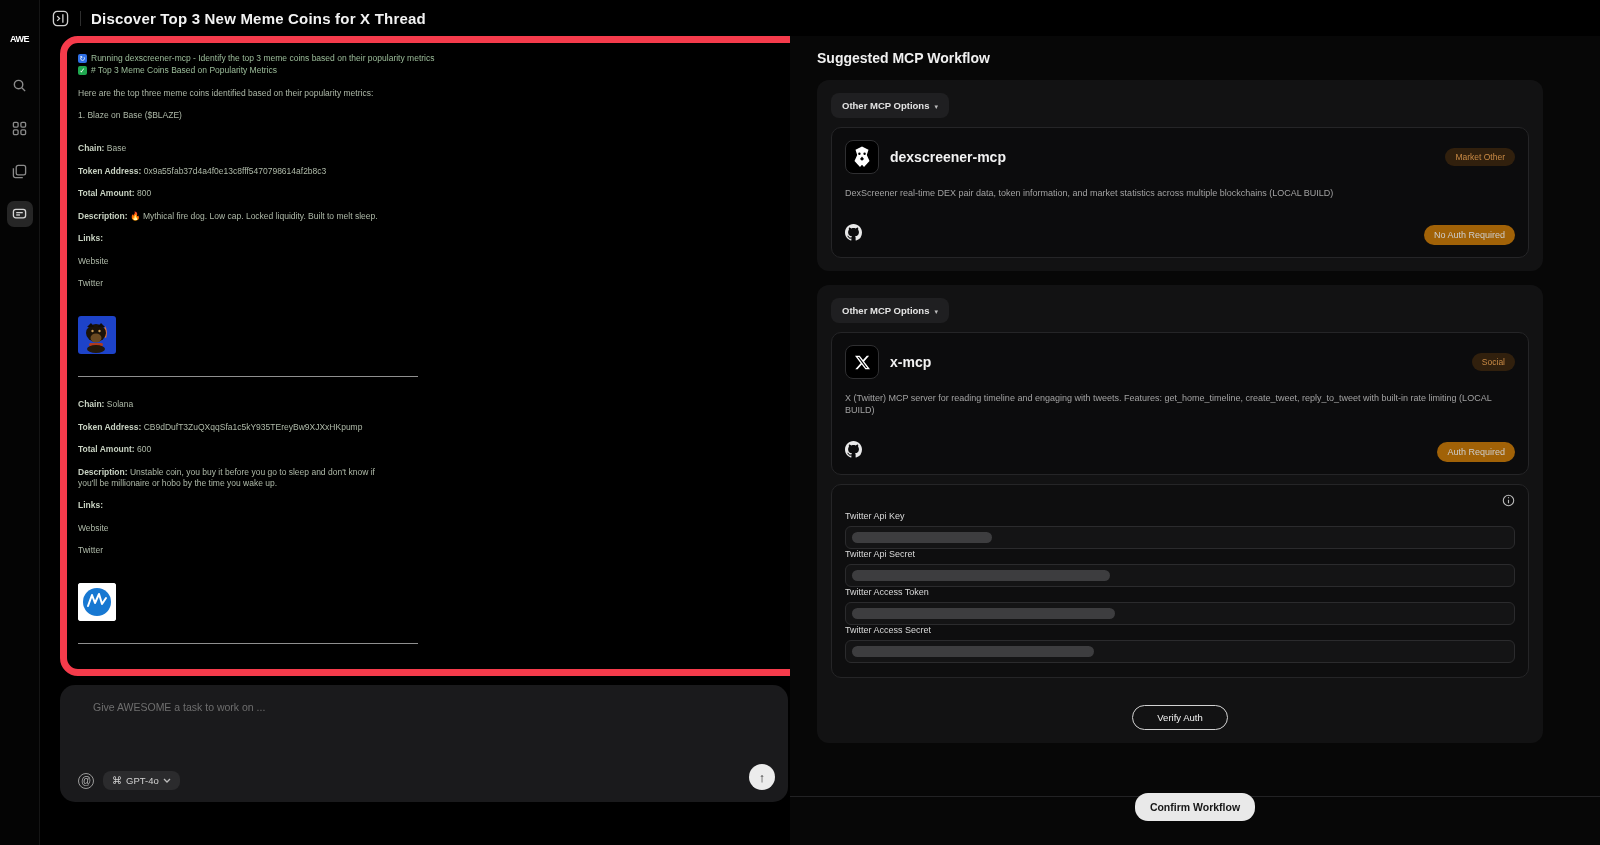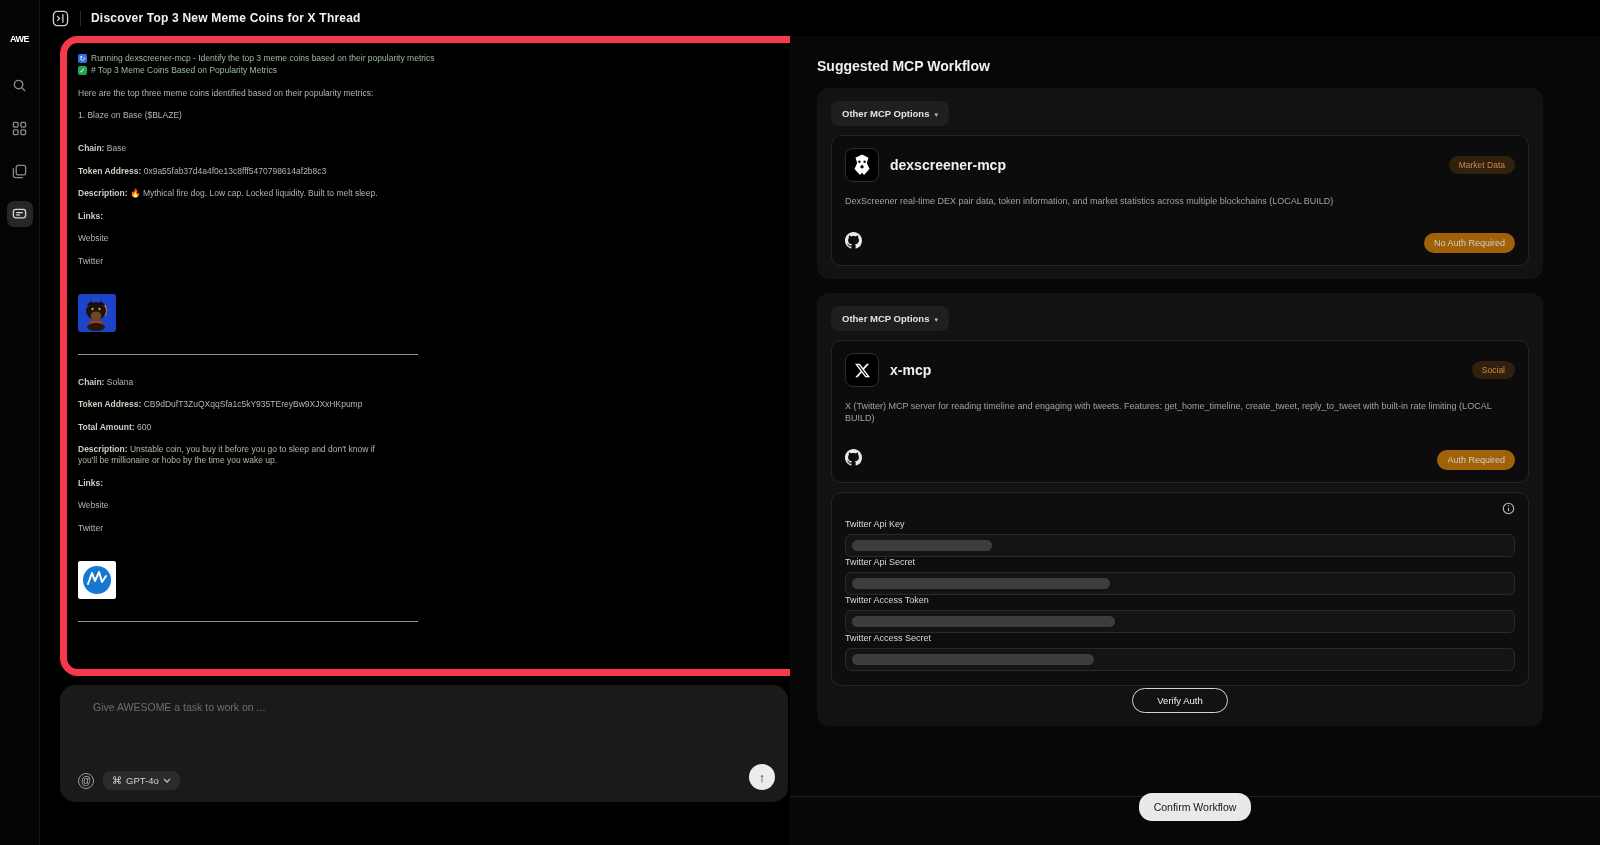--- a/index.html
+++ b/index.html
@@ -15,21 +15,21 @@
   .rail-btn { width:26px; height:26px; border-radius:7px; display:flex;
     align-items:center; justify-content:center; color:#8b8b8b; }
   .rail-btn.active { background:#262626; color:#d6d6d6; }
   .rail-btn svg { display:block; }
 
   
   .topbar { position:absolute; left:40px; top:0; right:0; height:36px;
     display:flex; align-items:center; gap:10px; padding-left:12px; z-index:4; }
   .tb-toggle { width:18px; height:18px; color:#cfcfcf; display:flex; align-items:center; }
   .tb-sep { width:1px; height:15px; background:#2e2e2e; }
-  .tb-title { color:#f2f2f2; font-size:12px; font-weight:bold; letter-spacing:.2px; }
+  .tb-title { color:#f2f2f2; font-size:15px; font-weight:bold; letter-spacing:.2px; }
 
   
   .leftcol { position:absolute; left:60px; top:36px; width:845px; }
   .redbox { height:640px; border:7px solid #f53b4b; border-radius:18px;
     background:#000; padding:10px 11px; overflow:hidden; }
   .chat { color:#aeb9a8; font-size:8.5px; line-height:11px; }
   .chat .stat { display:flex; align-items:center; gap:4px; color:#9cbd9a; margin-bottom:0; }
   .chat .stat + .stat { margin-top:1px; }
   .mini-ic { width:9px; height:9px; border-radius:2px; display:inline-flex;
     align-items:center; justify-content:center; font-size:7px; color:#fff; flex:0 0 auto; }
@@ -53,21 +53,21 @@
     color:#b5b5b5; font-size:10px; line-height:14px; text-align:center; }
   .model-pill { display:flex; align-items:center; gap:4px; background:#2b2b2d; border-radius:8px;
     padding:4px 9px; color:#d2d2d2; font-size:9.5px; }
   .model-pill .cmd { font-size:10px; }
   .send-btn { position:absolute; right:13px; bottom:12px; width:26px; height:26px; border-radius:50%;
     background:#ececec; color:#1a1a1a; font-size:13px; font-weight:bold;
     display:flex; align-items:center; justify-content:center; }
 
   
   .rightcol { position:absolute; left:790px; top:36px; right:0; bottom:0; background:#070707; }
-  .wf-title { margin:22px 0 0 27px; color:#f0f0f0; font-size:14px; font-weight:bold; }
+  .wf-title { margin:14px 0 0 27px; color:#f0f0f0; font-size:14px; font-weight:bold; }
   .wf-box { margin:14px 57px 0 27px; background:#121213; border-radius:12px; padding:13px 14px; }
   .opt-btn { display:inline-flex; align-items:flex-end; gap:5px; background:#1f1f21; color:#e3e3e3;
     font-size:9.5px; font-weight:bold; padding:7px 11px; border-radius:8px; }
   .opt-btn .caret { font-size:7px; color:#bdbdbd; }
   .mcp-card { margin-top:9px; background:#0c0c0d; border:1px solid #252527; border-radius:10px;
     padding:12px 13px; }
   .mcp-head { display:flex; align-items:center; gap:11px; }
   .mcp-tile { width:34px; height:34px; border-radius:8px; background:#000;
     border:1px solid #2f2f31; display:flex; align-items:center; justify-content:center; overflow:hidden; }
   .mcp-name { color:#f2f2f2; font-size:14px; font-weight:bold; }
@@ -80,26 +80,26 @@
     padding:5px 10px; border-radius:11px; }
 
   .form-card { margin-top:9px; background:#0e0e0f; border:1px solid #252527; border-radius:10px;
     padding:8px 13px 14px; }
   .info-row { display:flex; justify-content:flex-end; }
   .info-ic { color:#b9b9b9; }
   .f-label { color:#d9d9d9; font-size:9px; }
   .f-input { margin-top:5px; height:23px; background:#141415; border:1px solid #2b2b2d;
     border-radius:6px; display:flex; align-items:center; padding:0 6px; }
   .blob { height:11px; border-radius:6px; background:#3d3d3f; }
-  .verify-wrap { margin-top:2px; text-align:center; }
+  .verify-wrap { margin-top:27px; text-align:center; }
   .verify-btn { display:inline-block; border:1px solid #d2d2d2; color:#f2f2f2; font-size:9.5px;
     padding:6px 24px; border-radius:15px; background:transparent; }
   .wf-footer { position:absolute; left:0; right:0; top:760px; border-top:1px solid #222224; text-align:center; }
   .confirm-btn { display:inline-block; margin-top:-11px; background:#e9e9e9; color:#161616;
-    font-size:10.5px; font-weight:normal; padding:8px 15px; border-radius:13px; }
+    font-size:10.5px; font-weight:bold; padding:8px 15px; border-radius:13px; }
 </style>
 </head>
 <body>
 
 <div class="rail">
   <div class="rail-logo">AWE</div>
   <div class="rail-icons">
     <div class="rail-btn">
       <svg width="15" height="15" viewBox="0 0 16 16" fill="none" stroke="currentColor" stroke-width="1.5">
         <circle cx="7" cy="7" r="4.5"></circle>
@@ -152,20 +152,21 @@
       <div class="stat">
         <span class="mini-ic green">✓</span>
         <span># Top 3 Meme Coins Based on Popularity Metrics</span>
       </div>
 
       <p>Here are the top three meme coins identified based on their popularity metrics:</p>
 
       <p>1. Blaze on Base ($BLAZE)</p>
       <p style="margin-top:22px"><span class="lbl">Chain:</span> <span>Base</span></p>
       <p><span class="lbl">Token Address:</span> <span>0x9a55fab37d4a4f0e13c8fff5470798614af2b8c3</span></p>
+      <p><span class="lbl">Total Amount:</span> <span>800</span></p>
       <p><span class="lbl">Description:</span> <span>🔥 Mythical fire dog. Low cap. Locked liquidity. Built to melt sleep.</span></p>
       <p><span class="lbl">Links:</span></p>
       <p>Website</p>
       <p>Twitter</p>
 
       <div class="coin-img">
         <svg width="38" height="38" viewBox="0 0 38 38">
           <rect width="38" height="38" fill="#1d43c9"></rect>
           <path d="M27 10 q3 5 1 12 l-3 -2 z" fill="#e8762b"></path>
           <ellipse cx="18" cy="17" rx="10" ry="9" fill="#1a1208"></ellipse>
@@ -226,21 +227,21 @@
       <div class="mcp-head">
         <div class="mcp-tile">
           <svg width="24" height="24" viewBox="0 0 24 24">
             <path d="M12 1.5 L18.5 4.8 L16.8 10 L19.5 16 L14 22 L12 19.8 L10 22 L4.5 16 L7.2 10 L5.5 4.8 Z" fill="#fff"></path>
             <circle cx="9.4" cy="8.8" r="1.2" fill="#000"></circle>
               <circle cx="14.6" cy="8.8" r="1.2" fill="#000"></circle>
             <path d="M12 11.5 l2 2.6 -2 1.6 -2 -1.6 z" fill="#000"></path>
           </svg>
         </div>
         <div class="mcp-name">dexscreener-mcp</div>
-        <div class="badge">Market Data</div>
+        <div class="badge">Market Other</div>
       </div>
       <div class="mcp-desc">DexScreener real-time DEX pair data, token information, and market statistics across multiple blockchains (LOCAL BUILD)</div>
       <div class="mcp-foot">
         <span class="gh-ic">
           <svg width="17" height="17" viewBox="0 0 16 16" fill="currentColor">
               <path d="M8 0C3.58 0 0 3.58 0 8c0 3.54 2.29 6.53 5.47 7.59.4.07.55-.17.55-.38 0-.19-.01-.82-.01-1.49-2.01.37-2.53-.49-2.69-.94-.09-.23-.48-.94-.82-1.13-.28-.15-.68-.52-.01-.53.63-.01 1.08.58 1.23.82.72 1.21 1.87.87 2.33.66.07-.52.28-.87.51-1.07-1.78-.2-3.64-.89-3.64-3.95 0-.87.31-1.59.82-2.15-.08-.2-.36-1.02.08-2.12 0 0 .67-.21 2.2.82.64-.18 1.32-.27 2-.27s1.36.09 2 .27c1.53-1.04 2.2-.82 2.2-.82.44 1.1.16 1.92.08 2.12.51.56.82 1.27.82 2.15 0 3.07-1.87 3.75-3.65 3.95.29.25.54.73.54 1.48 0 1.07-.01 1.93-.01 2.2 0 .21.15.46.55.38A8.01 8.01 0 0 0 16 8c0-4.42-3.58-8-8-8z"></path>
             </svg>
         </span>
         <div class="auth-pill">No Auth Required</div>
       </div>

